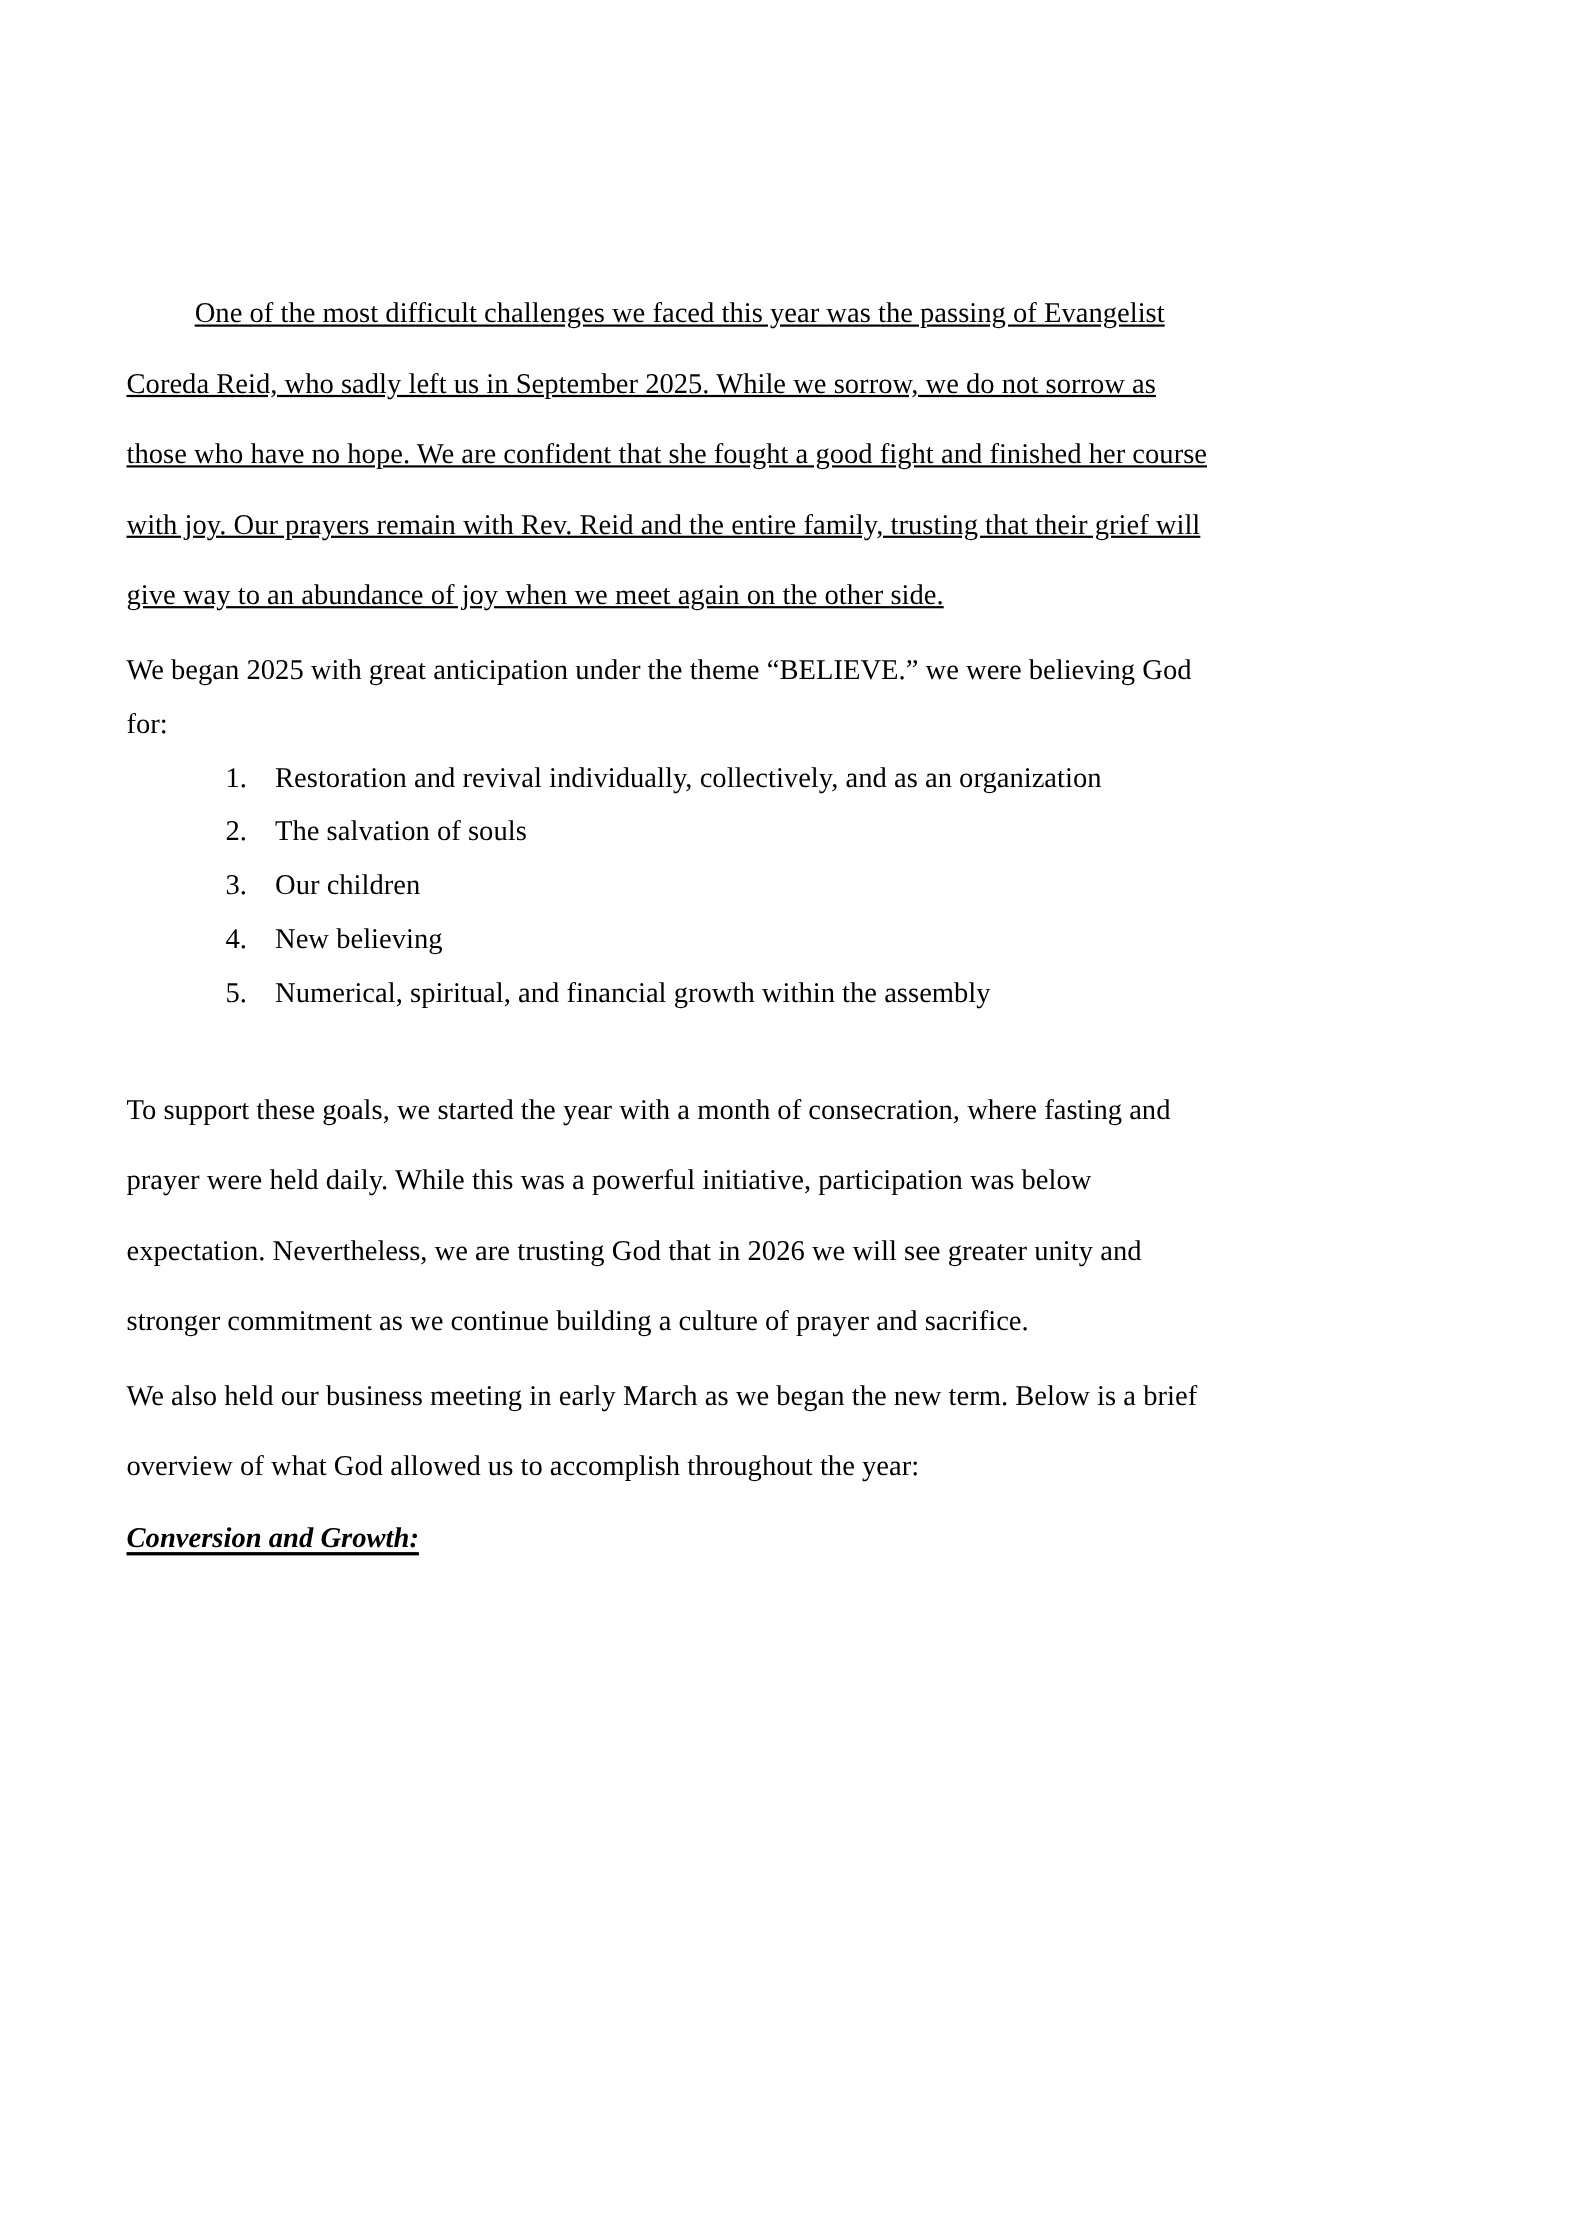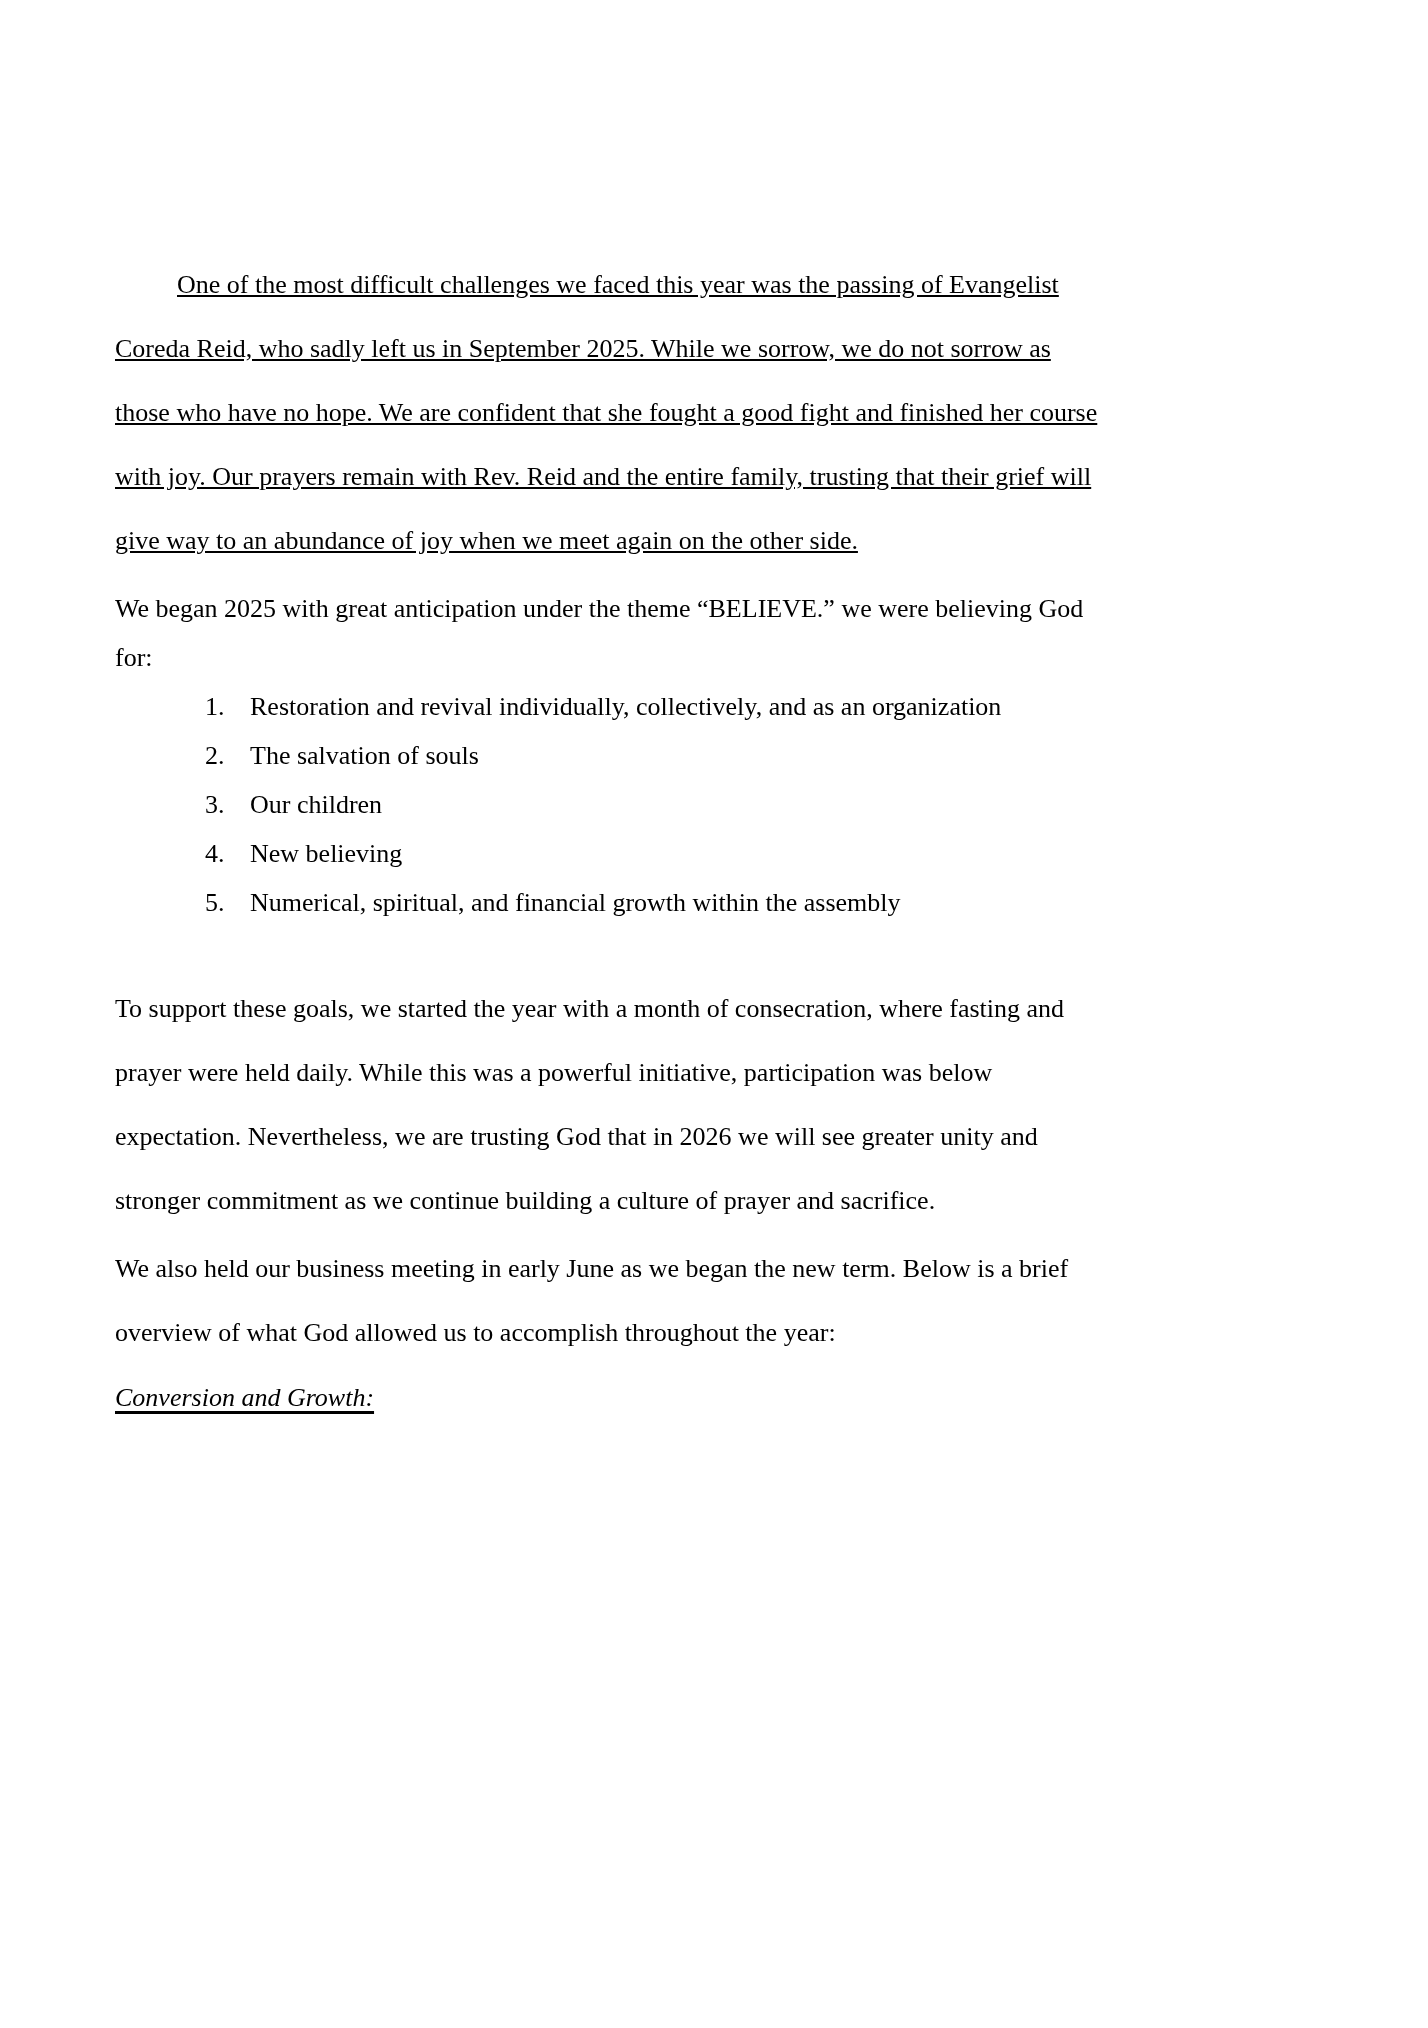--- a/index.html
+++ b/index.html
@@ -46,21 +46,21 @@
   }
   .goals-list li { padding-left: 90px; }
   .goal-number {
     display: inline-block;
     width: 45px;
   }
   .para-consecration { margin-top: 50px; }
   .para-business { margin-top: 4px; }
   .subsection-heading {
     font-size: 26px;
-    font-weight: normal;
+    font-weight: bold;
     font-style: italic;
     line-height: 50px;
     margin: 8px 0 0 0;
     text-decoration: underline;
     text-decoration-thickness: 2.5px;
     text-underline-offset: 5px;
   }
   .para-conversion { margin-top: 6px; }
 </style>
 </head>
@@ -86,18 +86,18 @@
     <li>
       <span class="goal-number">4.</span><span>New believing</span>
     </li>
     <li>
       <span class="goal-number">5.</span><span>Numerical, spiritual, and financial growth within the assembly</span>
     </li>
   </ol>
 
   <p class="body-text ds para-consecration">To support these goals, we started the year with a month of consecration, where fasting and prayer were held daily. While this was a powerful initiative, participation was below expectation. Nevertheless, we are trusting God that in 2026 we will see greater unity and stronger commitment as we continue building a culture of prayer and sacrifice.</p>
 
-  <p class="body-text ds para-business">We also held our business meeting in early June as we began the new term. Below is a brief overview of what God allowed us to accomplish throughout the year:</p>
+  <p class="body-text ds para-business">We also held our business meeting in early March as we began the new term. Below is a brief overview of what God allowed us to accomplish throughout the year:</p>
 
   <h3 class="subsection-heading">Conversion and Growth:</h3>
 
 
 </div>
 
 </body></html>

